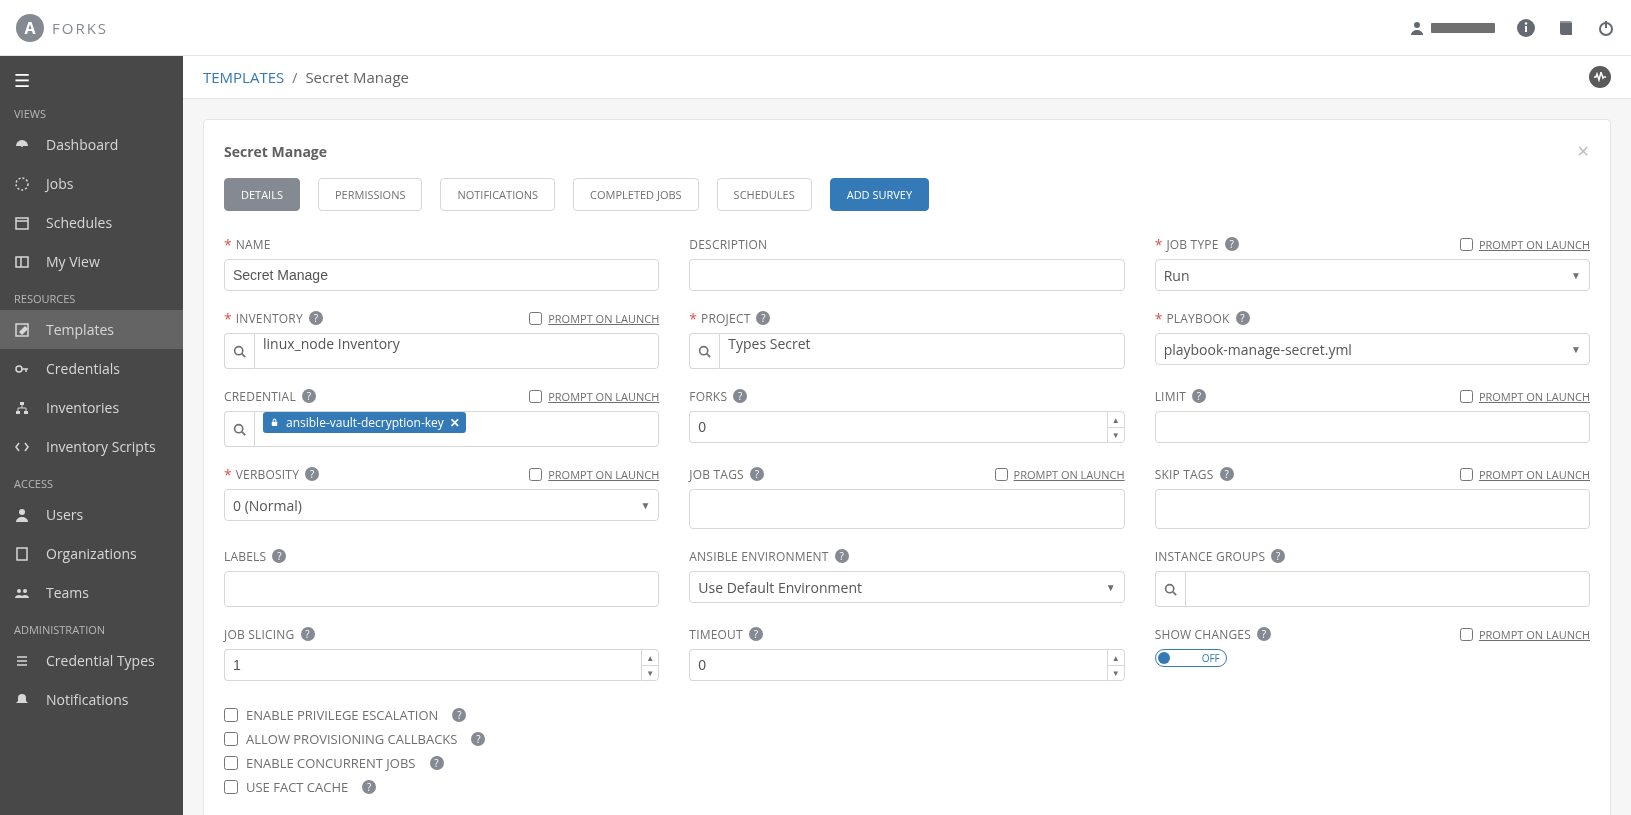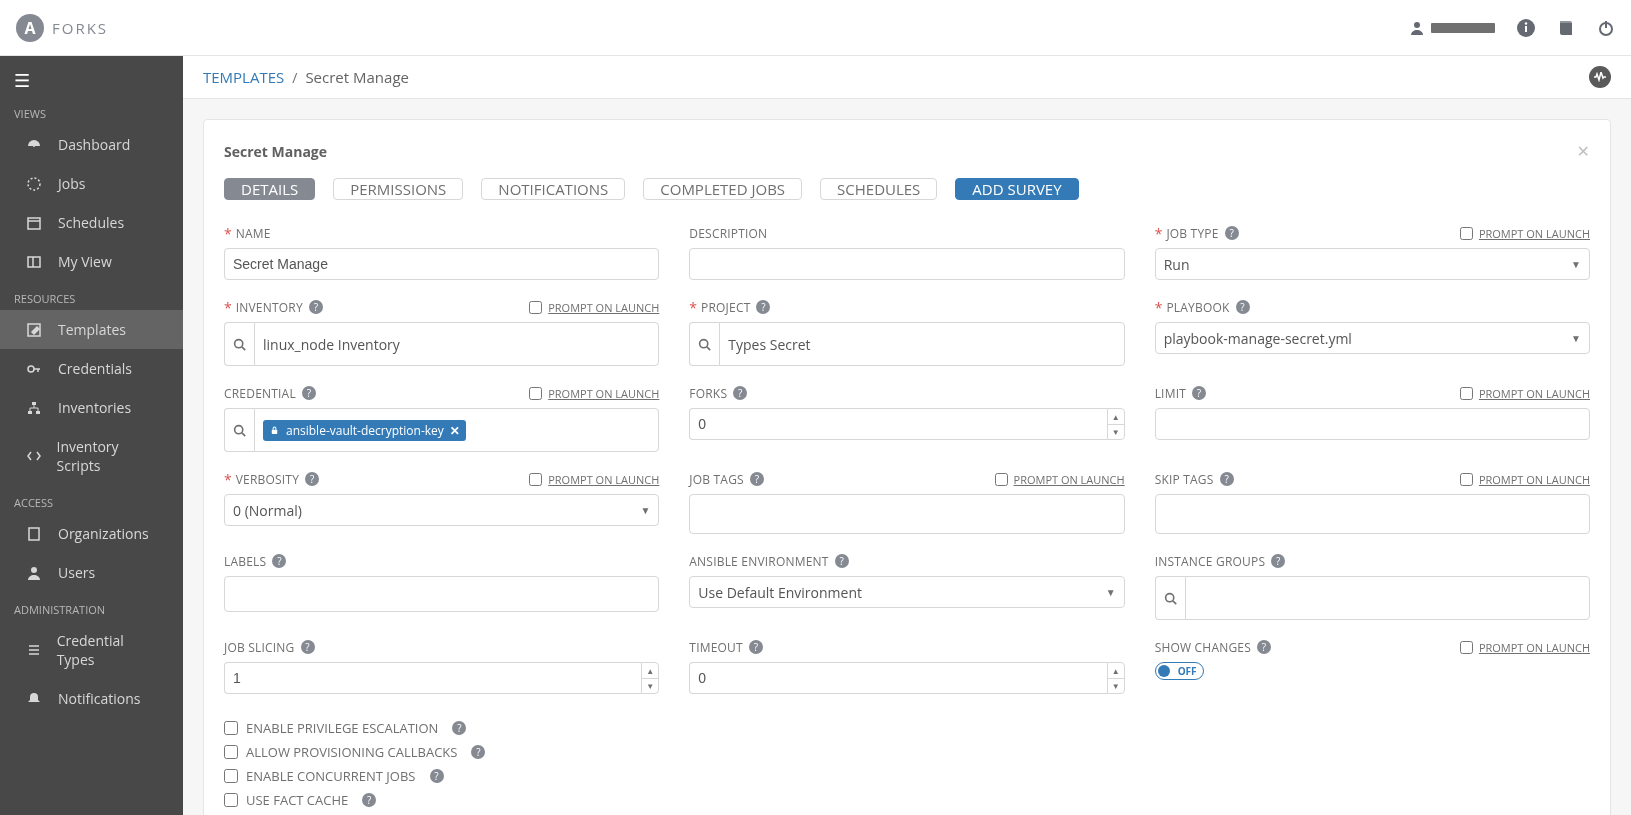--- a/index.html
+++ b/index.html
@@ -9,64 +9,64 @@
 .logo-circle { width: 28px; height: 28px; border-radius: 50%; background: #848992; display:flex; align-items:center; justify-content:center; color:#fff; font-weight:bold; font-size:16px;}
 .logo-text { color: #848992; letter-spacing: 2px; font-size: 15px; }
 .header-right { margin-left: auto; display: flex; align-items: center; gap: 22px; }
 .header-right .hicon { color: #646972; cursor: pointer; }
 .user-box { display:flex; align-items:center; gap:6px; }
 .user-bar { width: 64px; height: 10px; background: #707070; border-radius:1px;}
 .layout { display: flex; height: calc(100vh - 56px); }
 .sidebar { width: 183px; background: #484848; color: #d7d7d7; font-size: 14px; overflow-y: auto; flex-shrink:0;}
 .sidebar .burger { padding: 12px 14px 4px; font-size: 18px; color: #fff;}
 .sidebar .section-hdr { font-size: 11px; color: #b7b7b7; padding: 10px 14px 4px; text-transform: uppercase;}
-.sidebar .nav-item { display: flex; align-items: center; gap: 14px; padding: 10px 26px; cursor: pointer; }
+.sidebar .nav-item { display: flex; align-items: center; gap: 14px; padding: 10px 14px; cursor: pointer; }
 .sidebar .nav-item.active { background: #646464; }
 .sidebar .nav-icon { width: 18px; text-align: center; }
 .content { flex: 1; overflow-y: auto; }
 .breadcrumb-bar { background: #fff; padding: 10px 20px; border-bottom: 1px solid #e5e5e5; display:flex; align-items:center; }
 .breadcrumb-bar a { color: #337ab7; text-decoration: none; font-size: 15px; }
 .breadcrumb-bar .sep { margin: 0 8px; color: #707070; }
 .breadcrumb-bar .current { color: #646464; font-size: 15px; }
 .bc-spacer { flex:1;}
 .bc-pulse { width:22px; height:22px; border-radius:50%; background:#5a5a5a; display:flex; align-items:center; justify-content:center; color:#fff; font-size:11px;}
 .page-pad { padding: 20px; }
 .panel { background: #fff; border: 1px solid #e5e5e5; border-radius: 4px; padding: 20px; }
 .panel-title-row { display:flex; align-items:center; margin-bottom: 16px;}
 .panel-title { font-weight: bold; color: #606060; font-size: 14px;}
 .panel-close { margin-left:auto; color:#c0c0c0; cursor:pointer; font-size:16px;}
 .tabs { display: flex; gap: 18px; margin-bottom: 24px; flex-wrap: wrap;}
-.tab { border: 1px solid #d7d7d7; border-radius: 4px; padding: 0 16px; font-size: 15px; color: #707070; background: #fff; cursor: pointer;}
+.tab { border: 1px solid #d7d7d7; border-radius: 4px; padding: 8px 16px; font-size: 11px; color: #707070; background: #fff; cursor: pointer;}
 .tab.active { background: #848992; color: #fff; border-color: #848992;}
 .tab.primary { background: #337ab7; color: #fff; border-color: #337ab7;}
 .form-grid { display: grid; grid-template-columns: repeat(3, 1fr); gap: 18px 30px; }
 .field {}
 .label-row { display: flex; align-items: center; margin-bottom: 6px; height: 18px;}
 .req { color: #d9534f; margin-right: 4px; }
 .flabel { font-size: 12px; color: #707070; text-transform: uppercase; letter-spacing: 0.2px;}
 .help-icon { margin-left: 6px; width:14px; height:14px; border-radius:50%; background:#848992; color:#fff; font-size:10px; display:inline-flex; align-items:center; justify-content:center; cursor:pointer;}
 .prompt-box { margin-left: auto; display: flex; align-items: center; gap: 6px;}
 .prompt-box input[type=checkbox]{ width:13px; height:13px;}
 .prompt-label { font-size: 11px; color: #707070; text-transform: uppercase; text-decoration: underline;}
 .control { border: 1px solid #d7d7d7; border-radius: 4px; height: 32px; width: 100%; padding: 0 8px; font-size: 14px; color: #555; background:#fff;}
 .control.select { display:flex; align-items:center; justify-content:space-between; cursor:pointer;}
 .control.select .caret { font-size:10px; color:#707070;}
 .input-group { display:flex; width:100%;}
 .input-group .ig-btn { width:30px; border:1px solid #d7d7d7; border-right:none; border-radius:4px 0 0 4px; display:flex; align-items:center; justify-content:center; cursor:pointer; background:#fff;}
-.input-group .ig-field { flex:1; border:1px solid #d7d7d7; border-radius:0 4px 4px 0; height:44px; padding:0 8px; font-size:14px; color:#555; display:flex; align-items:center; gap:6px;}
+.input-group .ig-field { flex:1; border:1px solid #d7d7d7; border-radius:0 4px 4px 0; height:36px; padding:0 8px; font-size:14px; color:#555; display:flex; align-items:flex-start; gap:6px;}
 .chip { background:#337ab7; color:#fff; border-radius:3px; padding:2px 6px; font-size:12px; display:inline-flex; align-items:center; gap:6px;}
 .chip .chip-x { cursor:pointer; font-weight:bold;}
 .spinner-wrap { display:flex; }
 .spinner-input { flex:1; border:1px solid #d7d7d7; border-right:none; border-radius:4px 0 0 4px; height:32px; padding:0 8px; font-size:14px; color:#555;}
 .spinner-btns { display:flex; flex-direction:column; border:1px solid #d7d7d7; border-radius:0 4px 4px 0; width:18px;}
 .spinner-btns div { flex:1; display:flex; align-items:center; justify-content:center; font-size:8px; cursor:pointer; color:#707070;}
 .spinner-btns div:first-child { border-bottom:1px solid #d7d7d7;}
 .toggle { display:inline-flex; align-items:center; border:1px solid #337ab7; border-radius:10px; height:18px; overflow:hidden; font-size:10px;}
 .toggle .knob { width:12px; height:12px; border-radius:50%; background:#337ab7; margin:0 2px;}
-.toggle .tlabel { padding:0 6px; color:#337ab7; font-weight:bold;}
+.toggle .tlabel { padding:0 6px; color:#337ab7; font-weight:normal;margin-left:24px;}
 .options-list { margin-top: 4px;}
 .opt-row { display:flex; align-items:center; gap:8px; padding:3px 0; font-size:13px; color:#707070;}
 .opt-row input[type=checkbox]{ width:14px; height:14px;}
 svg { display:block; }
 .full-row { grid-column: 1 / -1;}
 </style>
 </head>
 <body>
 
 <div class="header">
@@ -184,36 +184,46 @@
           <svg width="16" height="16" viewBox="0 0 16 16" fill="none" stroke="currentColor" stroke-width="1.5">
             <path d="M5 4L2 8l3 4M11 4l3 4-3 4"></path>
           </svg>
         </span>
         <span>Inventory Scripts</span>
       </div>
 
     <div class="section-hdr">ACCESS</div>
     <div class="nav-item">
         <span class="nav-icon">
+          <svg width="16" height="16" viewBox="0 0 16 16" fill="currentColor">
+            <circle cx="8" cy="5" r="3"></circle>
+            <path d="M2 15c0-3 3-5 6-5s6 2 6 5"></path>
+          </svg>
+        </span>
+        <span>Users</span>
+      </div>
+    <div class="nav-item">
+        <span class="nav-icon">
           <svg width="16" height="16" viewBox="0 0 16 16" fill="none" stroke="currentColor" stroke-width="1.5">
             <rect x="3" y="2" width="10" height="12"></rect>
             <line x1="6" y1="5" x2="6" y2="5"></line>
             <line x1="10" y1="5" x2="10" y2="5"></line>
           </svg>
         </span>
         <span>Organizations</span>
       </div>
     <div class="nav-item">
         <span class="nav-icon">
           <svg width="16" height="16" viewBox="0 0 16 16" fill="currentColor">
-            <circle cx="8" cy="5" r="3"></circle>
-            <path d="M2 15c0-3 3-5 6-5s6 2 6 5"></path>
-          </svg>
-        </span>
-        <span>Users</span>
+            <circle cx="5" cy="6" r="2"></circle>
+            <circle cx="11" cy="6" r="2"></circle>
+            <path d="M1 13c0-2 2-3 4-3s4 1 4 3M7 13c0-2 2-3 4-3s4 1 4 3"></path>
+          </svg>
+        </span>
+        <span>Teams</span>
       </div>
 
     <div class="section-hdr">ADMINISTRATION</div>
     <div class="nav-item">
         <span class="nav-icon">
           <svg width="16" height="16" viewBox="0 0 16 16" fill="none" stroke="currentColor" stroke-width="1.5">
             <line x1="3" y1="4" x2="13" y2="4"></line>
             <line x1="3" y1="8" x2="13" y2="8"></line>
             <line x1="3" y1="12" x2="13" y2="12"></line>
           </svg>

